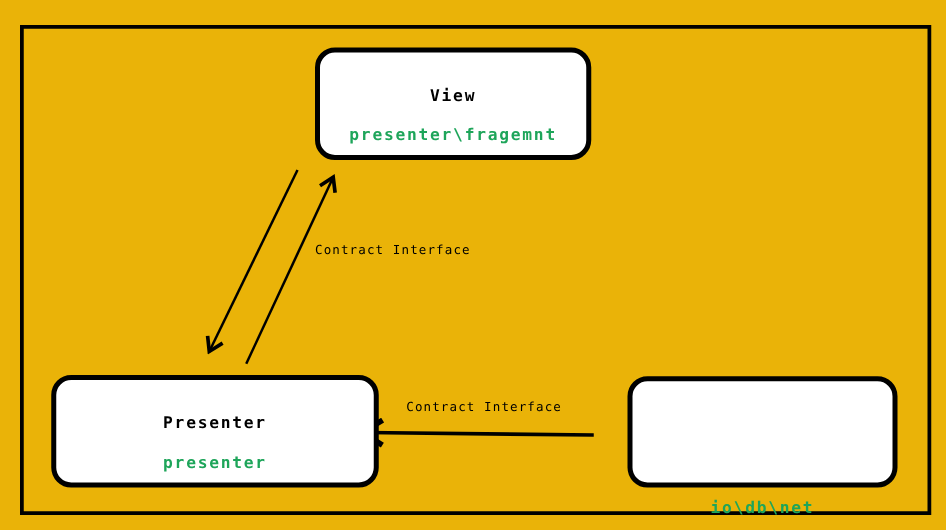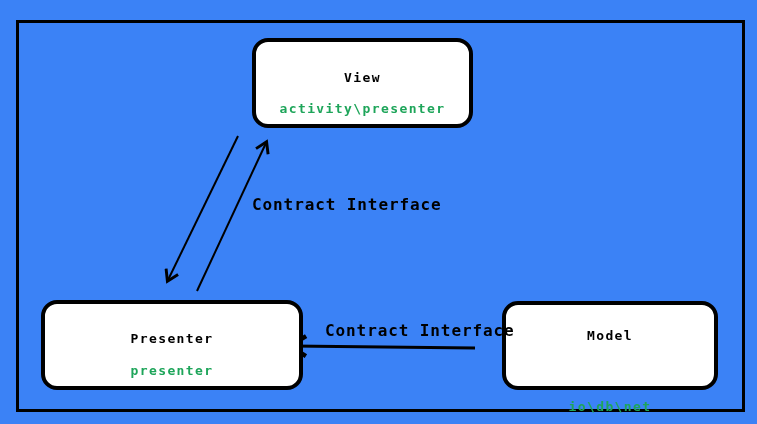--- a/index.html
+++ b/index.html
@@ -4,21 +4,21 @@
 <style>
   html, body {
     margin: 0;
     padding: 0;
     background: #ffffff;
   }
   .canvas {
     position: relative;
     width: 757px;
     height: 424px;
-    background: #3b82f6;
+    background: #eab308;
     font-family: "DejaVu Sans Mono", "Liberation Mono", monospace;
     overflow: hidden;
   }
   .outer-border {
     position: absolute;
     left: 16px;
     top: 20px;
     width: 723px;
     height: 386px;
     border: 3px solid #000000;
@@ -56,22 +56,22 @@
     white-space: pre;
   }
   .node-view .node-title      { top: 28px; }
   .node-view .node-sub        { top: 59px; }
   .node-presenter .node-title { top: 27px; }
   .node-presenter .node-sub   { top: 59px; }
   .node-model .node-title     { top: 23px; }
   .node-model .node-sub       { top: 62px; margin-top: 32px; }
   .edge-label {
     position: absolute;
-    font-size: 16px;
-    font-weight: bold;
+    font-size: 10px;
+    font-weight: normal;
     letter-spacing: 0.9px;
     color: #000000;
     white-space: pre;
   }
   .edge-label-top  { left: 252px; top: 195px; }
   .edge-label-side { left: 325px; top: 321px; }
   .arrows {
     position: absolute;
     left: 0;
     top: 0;
@@ -92,30 +92,29 @@
         <path d="M2,1 L10,6 L2,11" fill="none" stroke="#000000" stroke-width="2.2"></path>
       </marker>
     </defs>
     <line x1="238" y1="136" x2="168" y2="280" stroke="#000000" stroke-width="2" marker-end="url(#ah)"></line>
     <line x1="197" y1="291" x2="266" y2="143" stroke="#000000" stroke-width="2" marker-end="url(#ah)"></line>
     <line x1="475" y1="348" x2="292" y2="346" stroke="#000000" stroke-width="3" marker-end="url(#ah)"></line>
   </svg>
 
   <div class="node node-view">
     <div class="node-title">View</div>
-    <div class="node-sub">activity\presenter</div>
+    <div class="node-sub">presenter\fragemnt</div>
   </div>
 
   <div class="node node-presenter">
     <div class="node-title">Presenter</div>
     <div class="node-sub">presenter</div>
   </div>
 
   <div class="node node-model">
-    <div class="node-title">Model</div>
     <div class="node-sub">io\db\net</div>
   </div>
 
   <div class="edge-label edge-label-top">Contract Interface</div>
 
   <div class="edge-label edge-label-side">Contract Interface</div>
 
 </div>
 
 </body></html>

